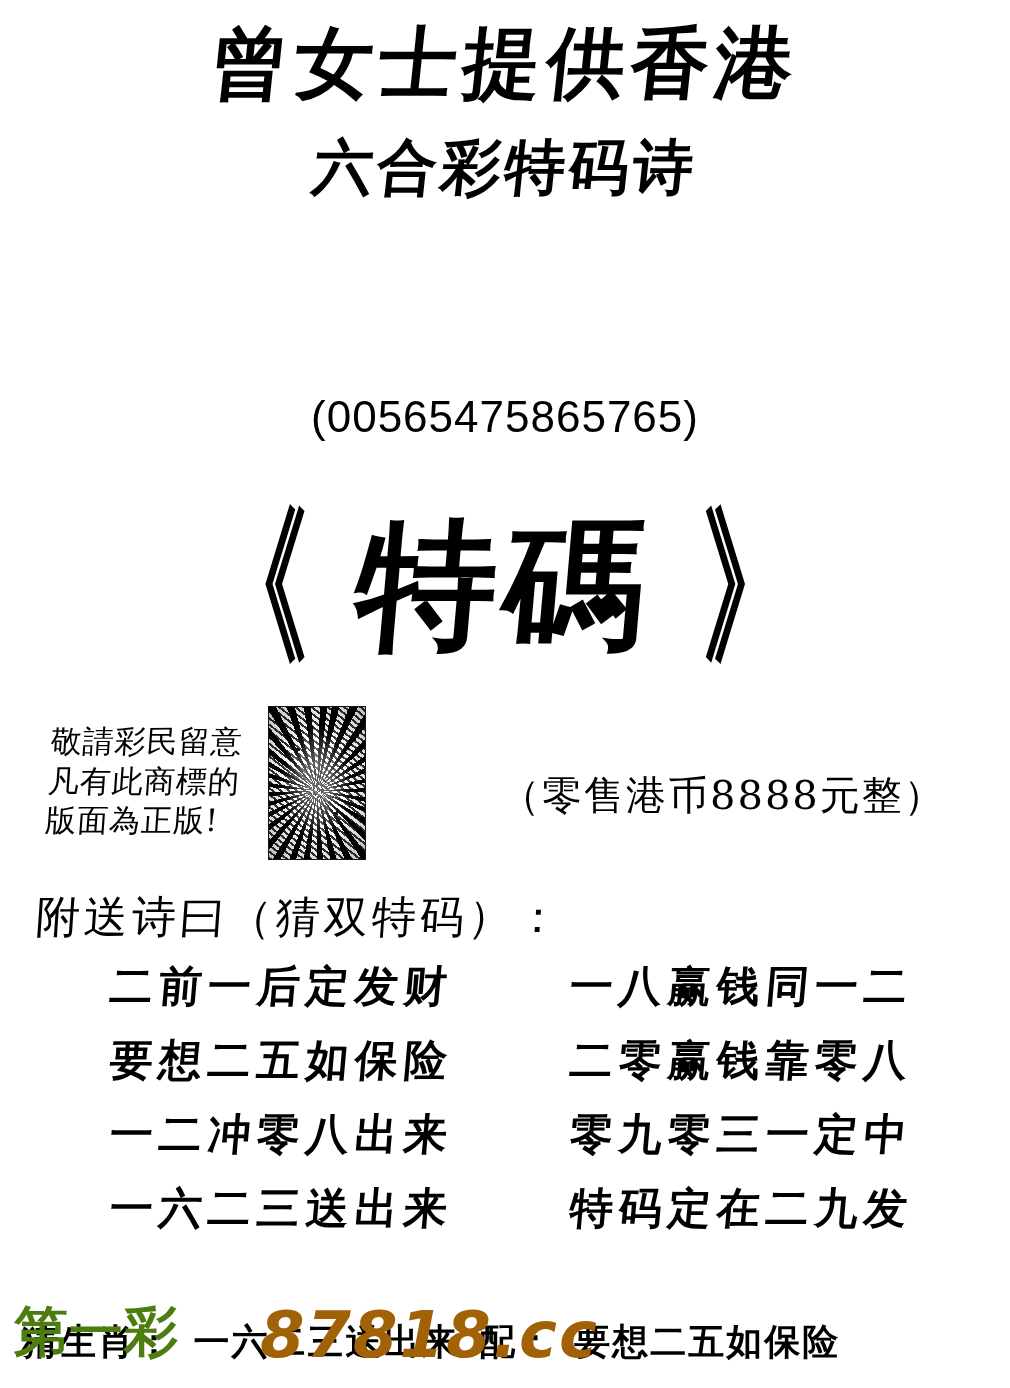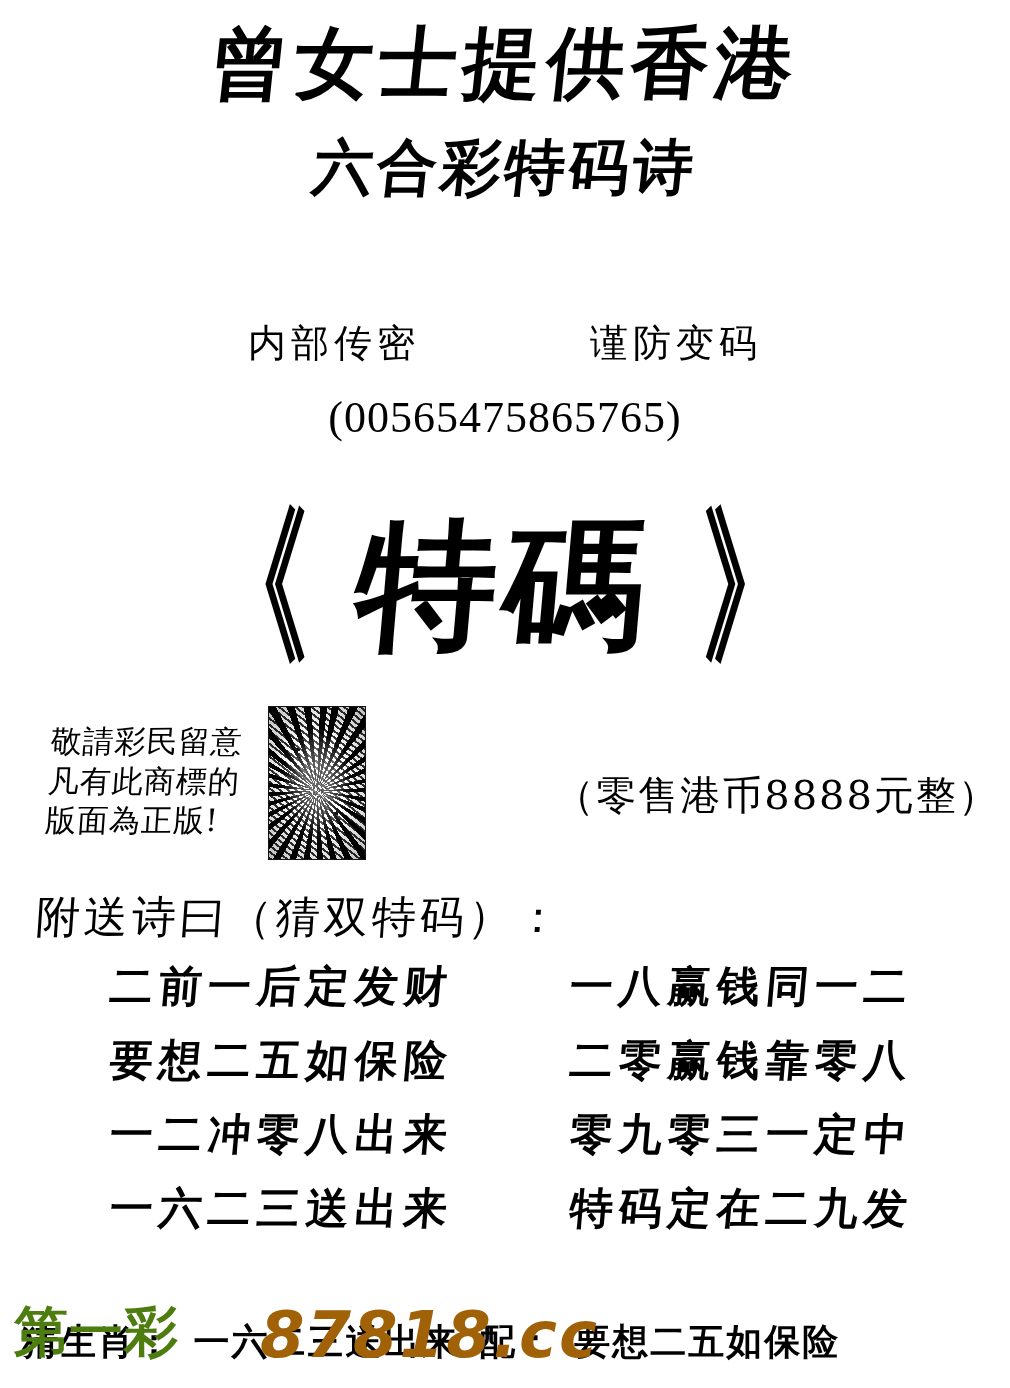--- a/index.html
+++ b/index.html
@@ -61,21 +61,21 @@
     font-family: "DejaVu Serif", serif;
   }
   .phone {
     position: absolute;
     top: 392px;
     left: 0;
     width: 1010px;
     text-align: center;
     font-size: 44px;
     letter-spacing: 1px;
-    font-family: Liberation Serif, serif;
+    font-family: Liberation Sans, sans-serif;
   }
 
   
   .special-wrap {
     position: absolute;
     top: 500px;
     left: 0;
     width: 1010px;
     text-align: center;
     height: 190px;
@@ -135,21 +135,21 @@
     position: absolute;
     inset: 0;
     background: radial-gradient(ellipse at 50% 50%, rgba(255,255,255,.35) 0 18%, rgba(0,0,0,.12) 55%, rgba(0,0,0,.3) 100%);
   }
 
   .price {
     position: absolute;
     top: 768px;
     left: 500px;
     width: 500px;
-    text-align: right;
+    text-align: left;
     font-size: 40px;
     letter-spacing: 2px;
     font-family: "DejaVu Serif", serif;
   }
 
   
   .poem-head {
     position: absolute;
     top: 888px;
     left: 36px;
@@ -223,24 +223,20 @@
   }
 </style>
 </head>
 <body>
 
 <div class="page">
 
   <div class="title-main">曾女士提供香港</div>
   <div class="title-sub">六合彩特码诗</div>
 
-  <div class="notice-row">
-    <span>内部传密</span>
-    <span>谨防变码</span>
-  </div>
   <div class="phone">(00565475865765)</div>
 
   <div class="special-wrap">
     <span class="brk">《</span>
     <span class="special-text">特碼</span>
     <span class="brk">》</span>
   </div>
 
   <div class="tm-note">
     <div>敬請彩民留意</div>

